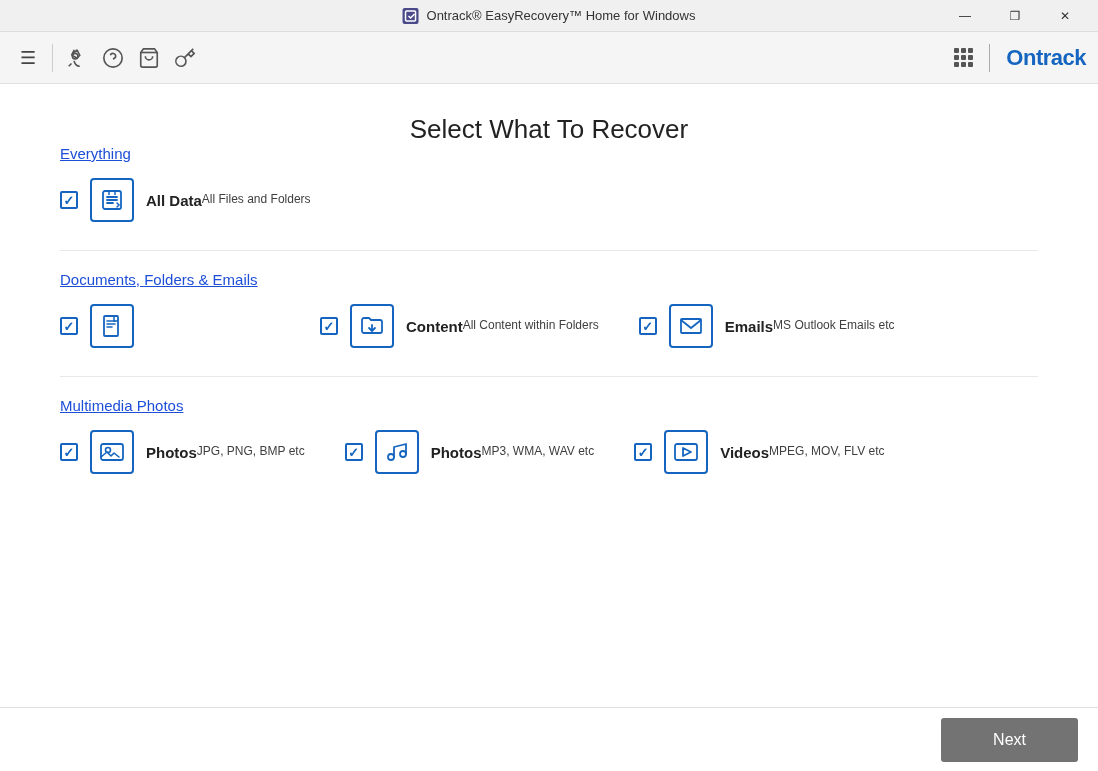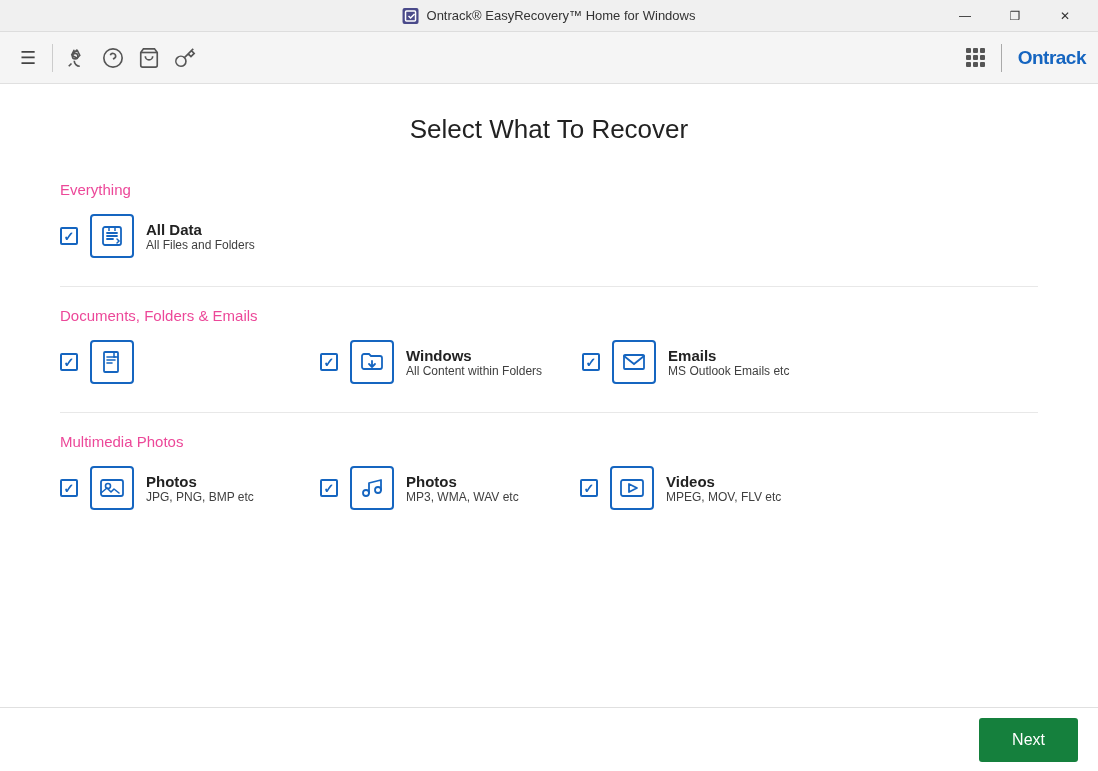--- a/index.html
+++ b/index.html
@@ -101,21 +101,21 @@
       color: #555;
       border-radius: 3px;
     }
     .toolbar-right {
       margin-left: auto;
       display: flex;
       align-items: center;
       gap: 8px;
     }
     .ontrack-logo {
-      font-size: 19px;
+      font-size: 22px;
       font-weight: 700;
       color: #1565c0;
       letter-spacing: -0.5px;
     }
     .grid-icon {
       display: grid;
       grid-template-columns: repeat(3, 5px);
       gap: 2px;
     }
     .grid-dot {
@@ -136,29 +136,29 @@
       flex: 1;
       padding: 30px 60px 80px 60px;
       overflow-y: auto;
       position: relative;
     }
     .page-title {
       font-size: 26px;
       font-weight: 400;
       text-align: center;
       color: #222;
-      margin-bottom: 36px;
     }
 
     
     .section-label {
       font-size: 15px;
-      color: #ec4899;
+      color: #1d4ed8;
       font-weight: 400;
       margin-bottom: 16px;
+      text-decoration: underline;
     }
 
     .items-row {
       display: flex;
       gap: 40px;
       margin-bottom: 8px;
     }
 
     .recovery-item {
       display: flex;
@@ -200,21 +200,21 @@
       flex-shrink: 0;
     }
     .item-icon-box svg {
       width: 26px;
       height: 26px;
       stroke: #1565c0;
       fill: none;
       stroke-width: 1.8;
     }
 
-    .item-text { display: flex; flex-direction: column; justify-content: space-between; }
+    .item-text { display: flex; flex-direction: row; justify-content: space-between; }
     .item-name {
       font-size: 15px;
       font-weight: 600;
       color: #222;
     }
     .item-desc {
       font-size: 12px;
       color: #404040;
     }
 
@@ -229,25 +229,25 @@
       height: 64px;
       border-top: 1px solid #e0e0e0;
       display: flex;
       align-items: center;
       justify-content: flex-end;
       padding: 0 20px;
       flex-shrink: 0;
       background: #fff;
     }
     .next-btn {
-      background: #15803d;
+      background: #737373;
       color: white;
       border: none;
       border-radius: 3px;
-      padding: 0 33px;
+      padding: 0 52px;
       height: 44px;
       font-size: 16px;
       cursor: pointer;
       font-family: inherit;
       text-align: right;
     }
   </style>
 </head>
 <body>
 
@@ -365,21 +365,21 @@
         <div class="checkbox-outer checked">
           <span class="checkbox-check">✓</span>
         </div>
         <div class="item-icon-box">
           <svg viewBox="0 0 26 26">
             <path d="M3 7a2 2 0 012-2h5l2 2h9a2 2 0 012 2v9a2 2 0 01-2 2H5a2 2 0 01-2-2V7z" stroke="#1565c0" stroke-width="1.8" fill="none"></path>
             <path d="M13 12v6M10 15l3 3 3-3" stroke="#1565c0" stroke-width="1.8" stroke-linecap="round" stroke-linejoin="round"></path>
           </svg>
         </div>
         <div class="item-text">
-          <span class="item-name">Windows</span>
+          <span class="item-name">Content</span>
           <span class="item-desc">All Content within Folders</span>
         </div>
       </div>
 
       <div class="recovery-item">
         <div class="checkbox-outer checked">
           <span class="checkbox-check">✓</span>
         </div>
         <div class="item-icon-box">
           <svg viewBox="0 0 26 26">

